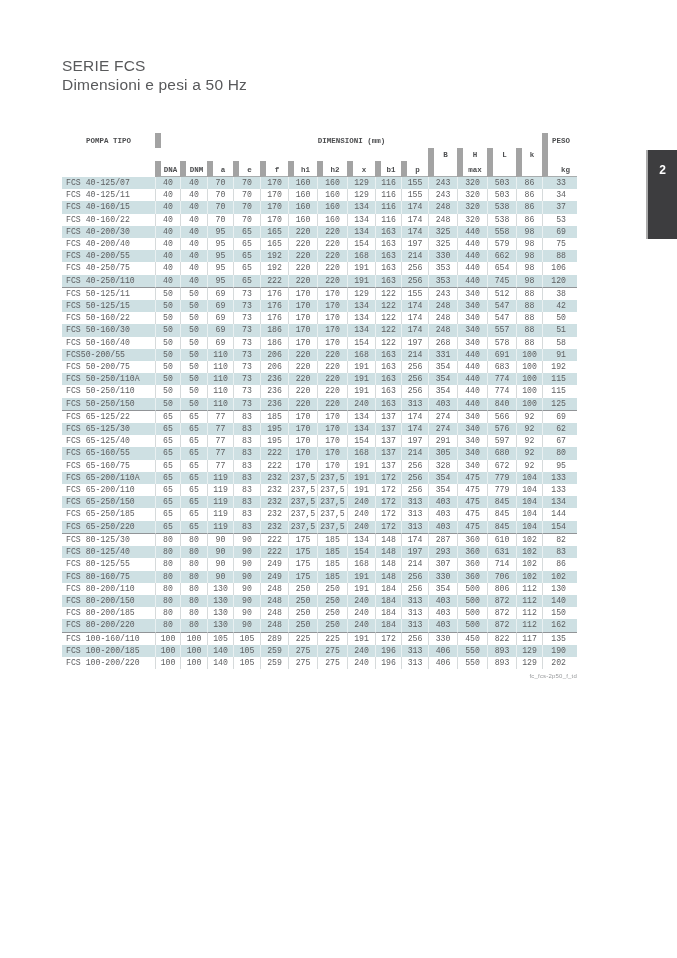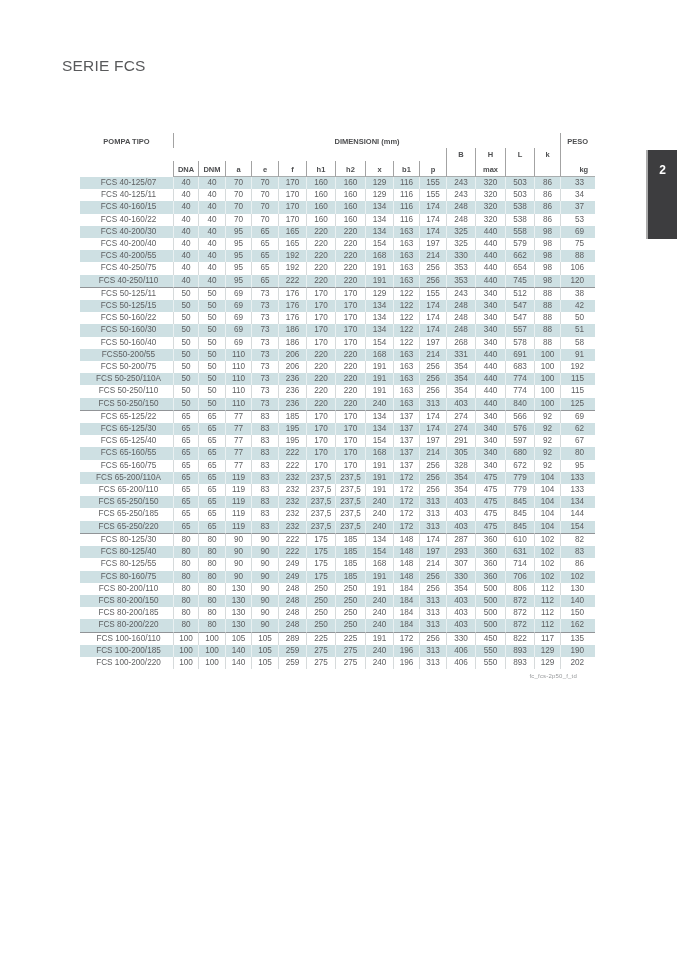--- a/index.html
+++ b/index.html
@@ -6,45 +6,46 @@
   html,body { background:#ffffff; }
   body { font-family:"Liberation Sans","DejaVu Sans",sans-serif; }
   .page {
     position:relative; width:677px; height:782px; background:#ffffff; overflow:hidden;
   }
   .title-block { position:absolute; left:62px; top:56px; color:#58595b; }
   .title-line1 { font-size:15.5px; line-height:19px; font-weight:400; letter-spacing:0.2px; }
   .title-line2 { font-size:15.5px; line-height:19px; font-weight:400; letter-spacing:0.2px; }
 
   table.dim-table {
-    position:absolute; left:80px; top:133px; width:515px;
+    position:absolute; left:62px; top:133px; width:515px;
     border-collapse:separate; border-spacing:0; table-layout:fixed;
     color:#5d5e60;
+    font-family:Liberation Mono, monospace;
   }
   .dim-table th {
     font-size:7.5px; font-weight:bold; color:#4d4e50; text-align:center;
     vertical-align:bottom; padding:0 0 2px 0; white-space:nowrap;
   }
   .dim-table thead tr.hrow1 th { vertical-align:top; padding-top:4px; height:15px; }
   .dim-table thead tr.hrow2 th { height:13px; }
   .dim-table thead tr.hrow3 th { height:16px; }
   .dim-table th.pompa { vertical-align:top; padding-top:4px; }
   .dim-table th.peso  { text-align:right; padding-right:7px;margin-top:12px; }
   .dim-table th.kg    { text-align:right; padding-right:7px;margin-left:48px; }
-  .dim-table th.vline { border-left:1px solid #a3a3a3; }
+  .dim-table th.vline { border-left:6px solid #a3a3a3; }
   .dim-table thead tr.hrow3 th { border-bottom:1px solid #a9adae; }
 
   .dim-table td {
     font-size:8.2px; height:12.2px; line-height:12.2px; text-align:center;
     white-space:nowrap; overflow:hidden; padding:0;
   }
   .dim-table tbody td + td { border-left:1px solid #d6dadb; }
   .dim-table tbody tr:nth-child(odd) td { background:#cee0e3; }
   .dim-table tbody tr:nth-child(odd) td + td { border-left-color:#e9f0f1; }
-  .dim-table tbody td:first-child { text-align:center; padding-left:4px; }
+  .dim-table tbody td:first-child { text-align:left; padding-left:4px; }
   .dim-table tbody td:last-child  { text-align:right; padding-right:11px; }
   .dim-table tbody tr.section-end td { border-bottom:1px solid #919497; }
 
   .doc-code {
     position:absolute; right:100px; top:673px; width:200px; text-align:right;
     font-size:6px; color:#97999b; letter-spacing:0.2px;
   }
   .side-tab {
     position:absolute; right:0; top:150px; width:31px; height:89px;
     background:#3d3d3f; border-left:2px solid #ababab;
@@ -56,20 +57,21 @@
     font-size:9.5px; color:#6e6f71;
   }
 </style>
 </head>
 <body>
 
 <div class="page">
 
   <div class="title-block">
     <div class="title-line1">SERIE FCS</div>
+    <div class="title-line2">Dimensioni e pesi a 50 Hz</div>
   </div>
 
   <table class="dim-table">
     <colgroup>
       <col style="width:93px">
         <col style="width:25px">
         <col style="width:27px">
       <col style="width:26px">
         <col style="width:27px">
         <col style="width:28px">

